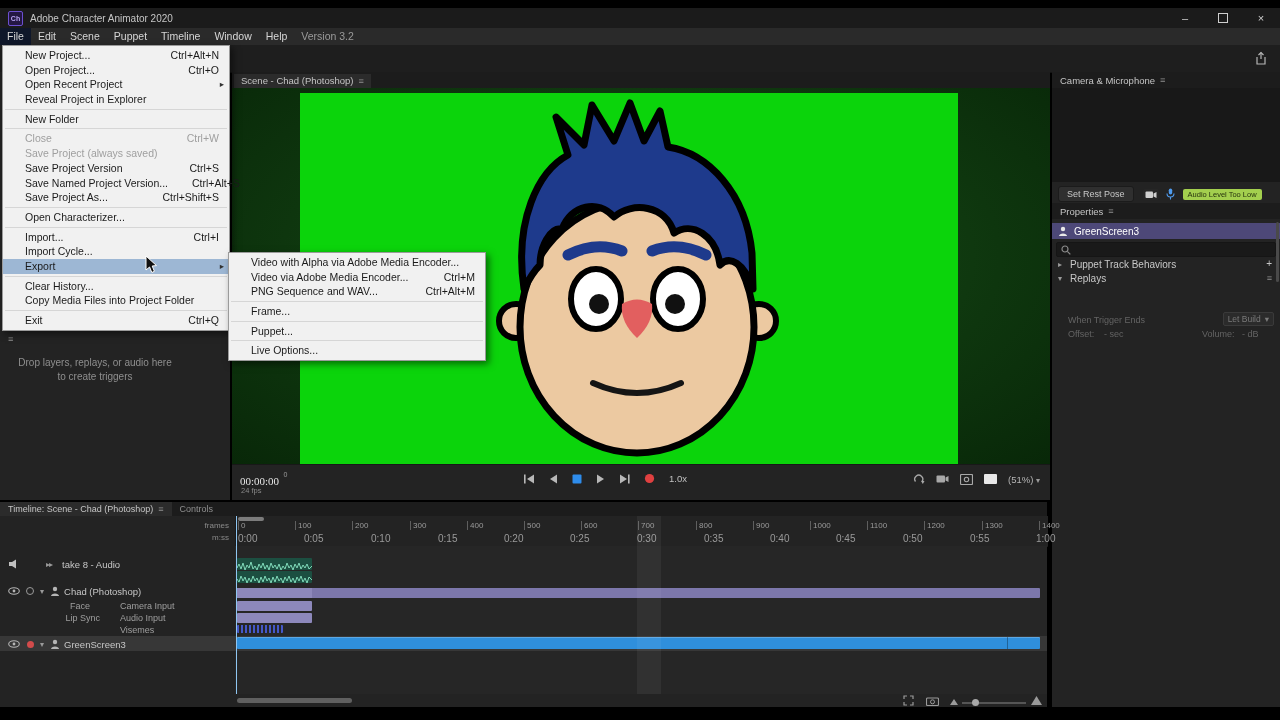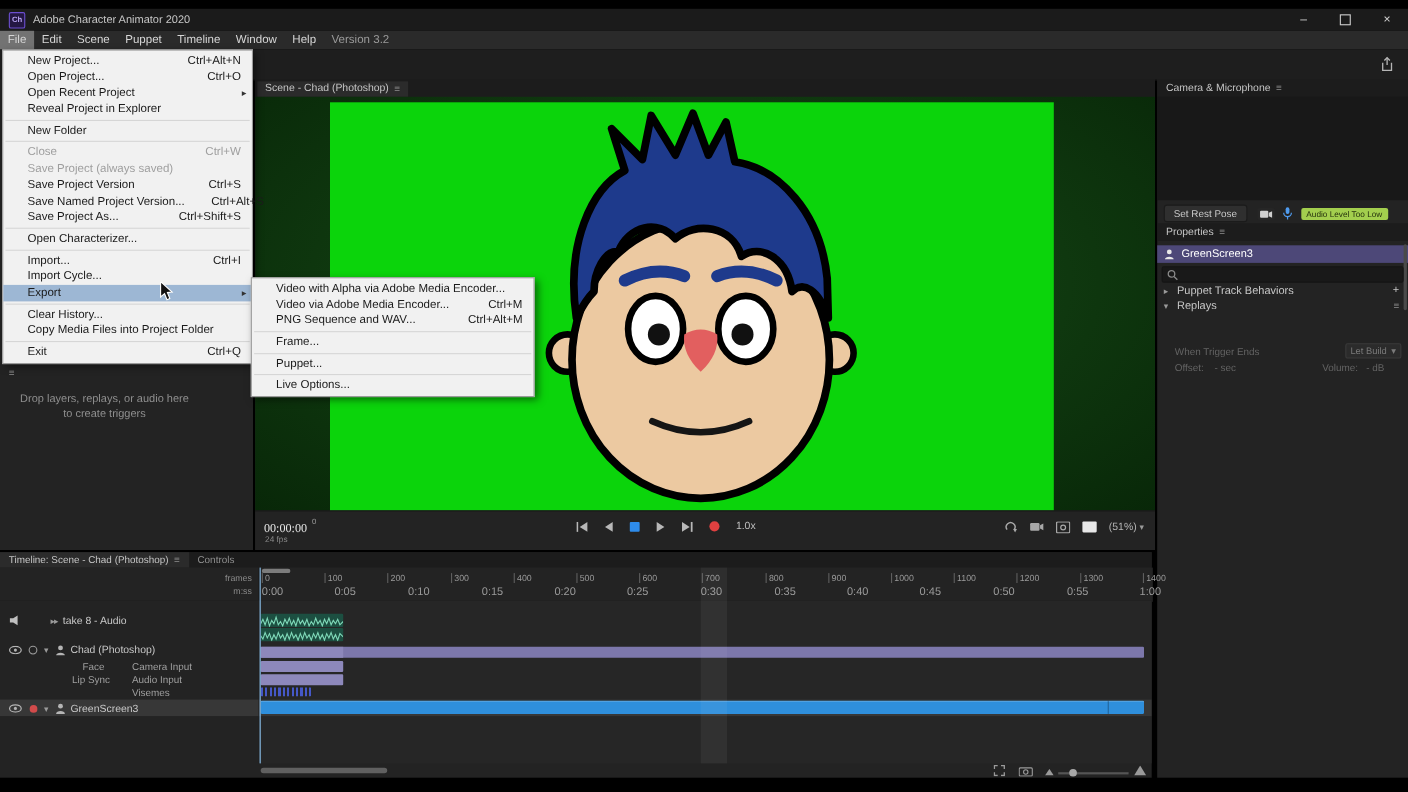--- a/index.html
+++ b/index.html
@@ -8,21 +8,21 @@
   .panel{background:#232323}
   
   .titlebar{left:0;top:8px;width:1280px;height:20px;background:#1b1b1b;display:flex;align-items:center}
   .appicon{width:13px;height:13px;margin-left:8px;background:#241743;border:1px solid #6c4fd0;border-radius:2px;color:#b9a5f2;font-size:7px;font-weight:bold;display:flex;align-items:center;justify-content:center}
   .apptitle{margin-left:7px;font-size:10px;color:#c6c6c6}
   .winbtns{margin-left:auto;display:flex}
   .winbtn{width:38px;height:20px;display:flex;align-items:center;justify-content:center;font-size:11px;color:#cfcfcf}
   .maxbox{display:inline-block;width:8px;height:8px;border:1px solid #cfcfcf}
   .menubar{left:0;top:28px;width:1280px;height:17px;background:#2a2a2a;display:flex;align-items:center}
   .mb-item{padding:0 7px;font-size:10.5px;color:#d6d6d6;height:17px;line-height:17px}
-  .mb-item.active{background:#737373}
+  .mb-item.active{background:#0f172a}
   .mb-item.dim{color:#9a9a9a}
   
   .header{left:0;top:45px;width:1280px;height:27px;background:#1e1e1e;border-bottom:1px solid #141414}
   .header-title{position:absolute;left:0;right:0;top:7px;text-align:center;font-size:10.5px;color:#9d9d9d}
   
   .ctx{position:absolute;background:#f1f1f1;border:1px solid #9b9b9b;box-shadow:3px 3px 7px rgba(0,0,0,.5);padding:2px 0;z-index:60}
   .mi{height:14.7px;line-height:14.7px;font-size:10.5px;color:#1b1b1b;padding:0 10px 0 22px;display:flex;justify-content:space-between;position:relative;white-space:nowrap}
   .mi .sc{color:#1b1b1b;margin-left:24px}
   .mi.dis,.mi.dis .sc{color:#9f9f9f}
   .mi.hl{background:#9db7d4}
@@ -323,37 +323,37 @@
     <span class="tml" style="left:800px">1:00</span>
   </div>
 
   <div class="tl-left">
     <div class="hl-row" style="left:0;top:90px;width:235px;height:15px"></div>
     <div class="rowflex" style="top:10px;height:16px">
       <svg style="margin-left:8px" width="12" height="10">
           <polygon points="1,3 4,3 8,0.5 8,9.5 4,7 1,7" fill="#c0c0c0"></polygon>
         </svg>
       <span class="chev" style="margin-left:26px;letter-spacing:-1px">▸▸</span>
-      <span class="trk-label" style="margin-left:5px">take 8 - Audio</span>
+      <span class="trk-label" style="margin-left:10px">take 8 - Audio</span>
     </div>
     <div class="rowflex" style="top:38px;height:14px">
       <svg style="margin-left:8px" width="12" height="8">
           <ellipse cx="6" cy="4" rx="5.3" ry="3.3" fill="none" stroke="#b5b5b5" stroke-width="1.1"></ellipse>
           <circle cx="6" cy="4" r="1.4" fill="#b5b5b5"></circle>
         </svg>
       <span class="circ" style="margin-left:6px"></span>
       <span class="chev" style="margin-left:6px">▾</span>
       <svg style="margin-left:6px" width="10" height="10">
           <circle cx="5" cy="3" r="2.2" fill="#b5b5b5"></circle>
           <path d="M1 10 C1 6.5 9 6.5 9 10 Z" fill="#b5b5b5"></path>
         </svg>
       <span class="trk-label" style="margin-left:4px">Chad (Photoshop)</span>
     </div>
     <div class="abs" style="top:55px;left:0;width:235px;height:12px">
-      <span class="abs trk-sub" style="left:70px;width:30px;text-align:center">Face</span>
+      <span class="abs trk-sub" style="left:70px;width:30px;text-align:left">Face</span>
       <span class="abs trk-sub" style="left:120px">Camera Input</span>
     </div>
     <div class="abs" style="top:67px;left:0;width:235px;height:12px">
       <span class="abs trk-sub" style="left:58px;width:42px;text-align:right">Lip Sync</span>
       <span class="abs trk-sub" style="left:120px">Audio Input</span>
     </div>
     <div class="abs" style="top:79px;left:0;width:235px;height:12px">
       <span class="abs trk-sub" style="left:120px">Visemes</span>
     </div>
     <div class="rowflex" style="top:91px;height:14px">

